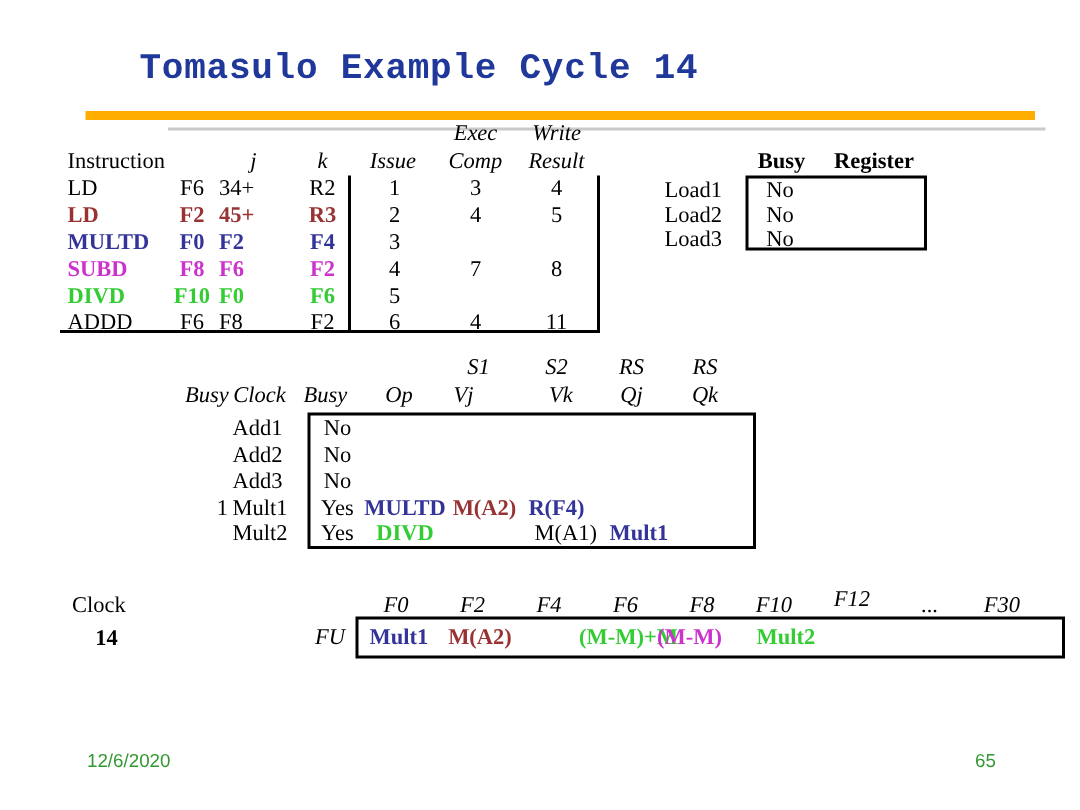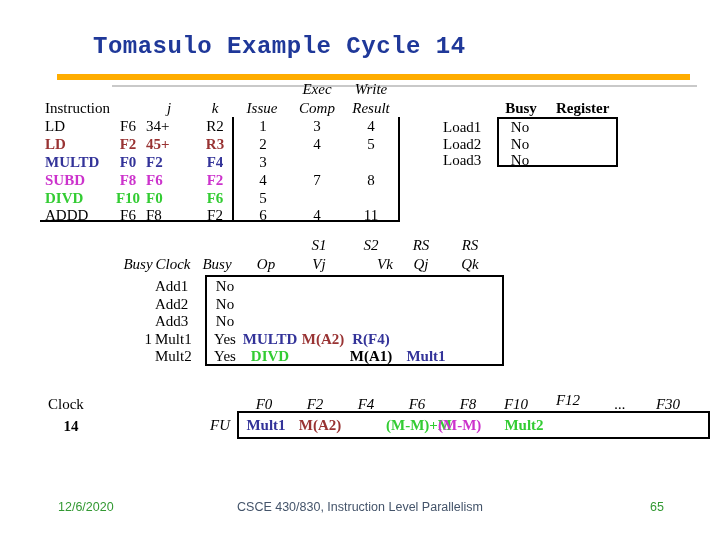--- a/index.html
+++ b/index.html
@@ -40,21 +40,21 @@
   .ld-name{left:443px;width:52px;}
   .ld-busy{left:502px;width:36px;text-align:center;}
   
   .rs-time{left:126px;width:26px;text-align:right;}
   .rs-name{left:155px;width:48px;}
   .rs-busy{left:205px;width:40px;text-align:center;}
   .rs-op{left:238px;width:64px;text-align:center;}
   .rs-vj{left:296px;width:54px;text-align:center;}
   .rs-vk{left:344px;width:54px;text-align:center;}
   .rs-qj{left:398px;width:56px;text-align:center;}
-  .c-black{color:#000;font-weight:bold;}
+  .c-black{color:#000;font-weight:normal;text-align:right;}
   .c-navy{color:var(--navy);font-weight:bold;}
   .c-darkred{color:var(--darkred);font-weight:bold;}
   .c-magenta{color:var(--magenta);font-weight:bold;}
   .c-green{color:var(--green);font-weight:bold;}
   .foot{font-family:"Liberation Sans",sans-serif;font-size:12.5px;white-space:nowrap;}
   .foot-accent{color:var(--footer_green);}
   .foot-main{color:var(--footer_navy);}
 </style>
 </head>
 <body>
@@ -152,22 +152,22 @@
 
   <span class="abs ser it ctr" style="left:301px;top:237px;width:36px">S1</span>
   <span class="abs ser it ctr" style="left:353px;top:237px;width:36px">S2</span>
   <span class="abs ser it ctr" style="left:403px;top:237px;width:36px">RS</span>
   <span class="abs ser it ctr" style="left:452px;top:237px;width:36px">RS</span>
 
   <span class="abs ser it ctr" style="left:120px;top:256px;width:36px">Busy</span>
   <span class="abs ser it ctr" style="left:150px;top:256px;width:46px">Clock</span>
   <span class="abs ser it ctr" style="left:197px;top:256px;width:40px">Busy</span>
   <span class="abs ser it ctr" style="left:248px;top:256px;width:36px">Op</span>
-  <span class="abs ser it ctr" style="left:301px;top:256px;width:36px">Vj</span>
-  <span class="abs ser it ctr" style="left:367px;top:256px;width:36px">Vk</span>
+  <span class="abs ser it ctr" style="left:291px;top:256px;width:36px">Vj</span>
+  <span class="abs ser it ctr" style="left:356px;top:256px;width:36px">Vk</span>
   <span class="abs ser it ctr" style="left:403px;top:256px;width:36px">Qj</span>
   <span class="abs ser it ctr" style="left:452px;top:256px;width:36px">Qk</span>
 
   <div class="abs box" style="left:205px;top:275px;width:299px;height:91px"></div>
 
   <div class="row" style="top:278px">
     <span class="cell rs-name">Add1</span>
     <span class="cell rs-busy">No</span>
   </div>
   <div class="row" style="top:296px">
@@ -210,16 +210,15 @@
   <span class="abs ser it" style="left:210px;top:417px">FU</span>
   <div class="abs box" style="left:237px;top:411px;width:473px;height:28px"></div>
 
   <span class="abs ser ctr c-navy" style="left:240px;top:417px;width:52px">Mult1</span>
   <span class="abs ser ctr c-darkred" style="left:294px;top:417px;width:52px">M(A2)</span>
   <span class="abs ser c-green" style="left:386px;top:417px">(M-M)+M</span>
   <span class="abs ser c-magenta" style="left:438px;top:417px">(M-M)</span>
   <span class="abs ser ctr c-green" style="left:498px;top:417px;width:52px">Mult2</span>
 
   <div class="abs foot foot-accent" style="left:58px;top:500px">12/6/2020</div>
-  <div class="abs foot foot-main ctr" style="left:0;top:500px;width:720px">CSCE 430/830, Instruction Level Parallelism</div>
   <div class="abs foot foot-accent" style="left:650px;top:500px">65</div>
 
 </div>
 
 </body></html>

